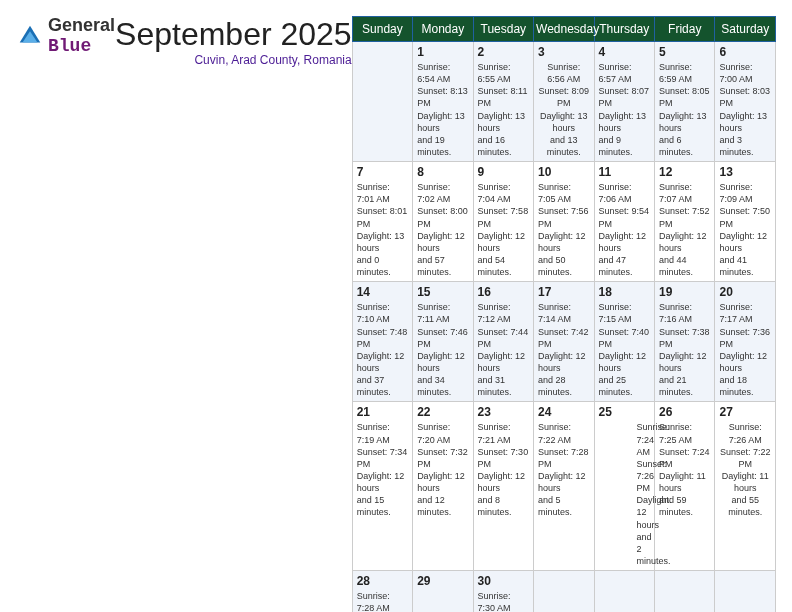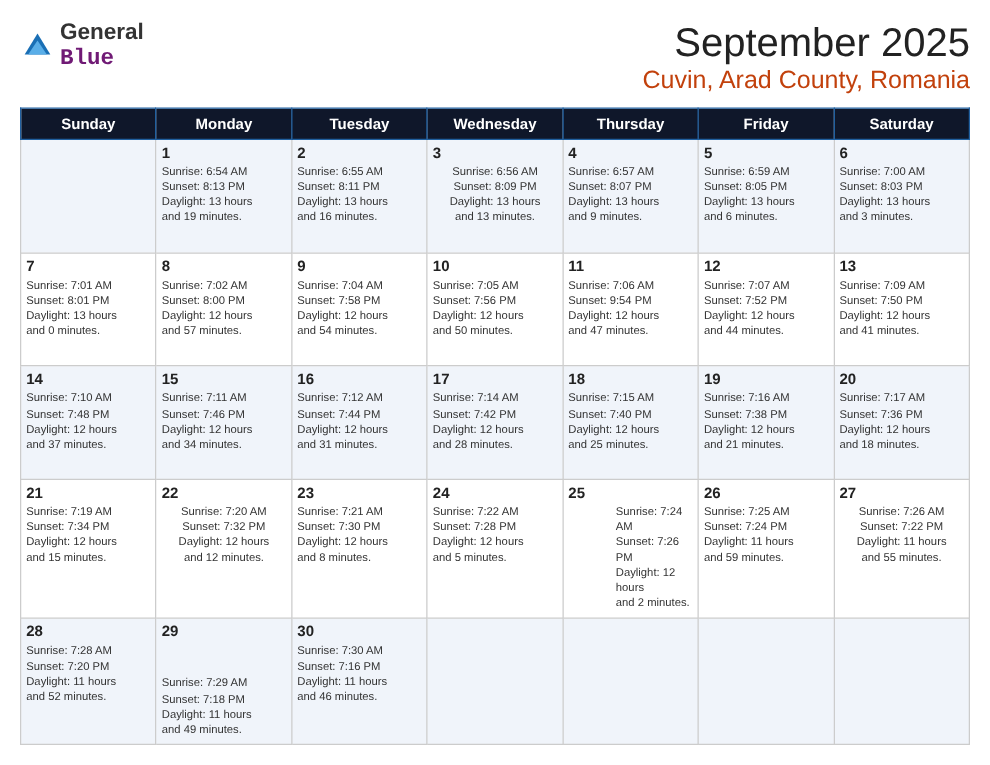--- a/index.html
+++ b/index.html
@@ -8,21 +8,21 @@
       background: #fff;
       width: 792px;
       height: 612px;
       overflow: hidden;
     }
     .page {
       width: 792px;
       height: 612px;
       padding: 16px;
       display: flex;
-      flex-direction: column;
+      flex-direction: row;
       border-radius: 20px;
     }
     .header {
       display: flex;
       justify-content: space-between;
       align-items: flex-start;
       margin-bottom: 10px;
     }
     .logo {
       display: flex;
@@ -42,35 +42,35 @@
     }
     .title-block {
       text-align: right;
     }
     .month-title {
       font-size: 32px;
       font-weight: normal;
       color: #222;
     }
     .subtitle {
-      font-size: 20px;
-      color: #c2410c;
+      font-size: 12px;
+      color: #4c1d95;
     }
     .calendar {
       flex: 1;
       border: 1px solid #ccc;
       border-collapse: collapse;
       width: 100%;
       table-layout: fixed;
     }
     .calendar th {
-      background: #0f172a;
+      background: #14532d;
       color: #fff;
       font-size: 12px;
-      font-weight: bold;
+      font-weight: normal;
       text-align: center;
       padding: 5px 2px;
       border: 1px solid #2060a0;
     }
     .calendar td {
       border: 1px solid #ccc;
       vertical-align: top;
       padding: 3px 4px;
       font-size: 9.5px;
       color: #333;
@@ -279,21 +279,21 @@
         <tr>
           <td>
             <span class="day-number">21</span>
             <div class="cell-info" style="white-space: pre-line;">Sunrise: 7:19 AM
 Sunset: 7:34 PM
 Daylight: 12 hours
 and 15 minutes.</div>
           </td>
           <td>
             <span class="day-number">22</span>
-            <div class="cell-info" style="white-space: pre-line; text-align: center;">Sunrise: 7:20 AM
+            <div class="cell-info" style="white-space: pre-line;">Sunrise: 7:20 AM
 Sunset: 7:32 PM
 Daylight: 12 hours
 and 12 minutes.</div>
           </td>
           <td>
             <span class="day-number">23</span>
             <div class="cell-info" style="white-space: pre-line;">Sunrise: 7:21 AM
 Sunset: 7:30 PM
 Daylight: 12 hours
 and 8 minutes.</div>

